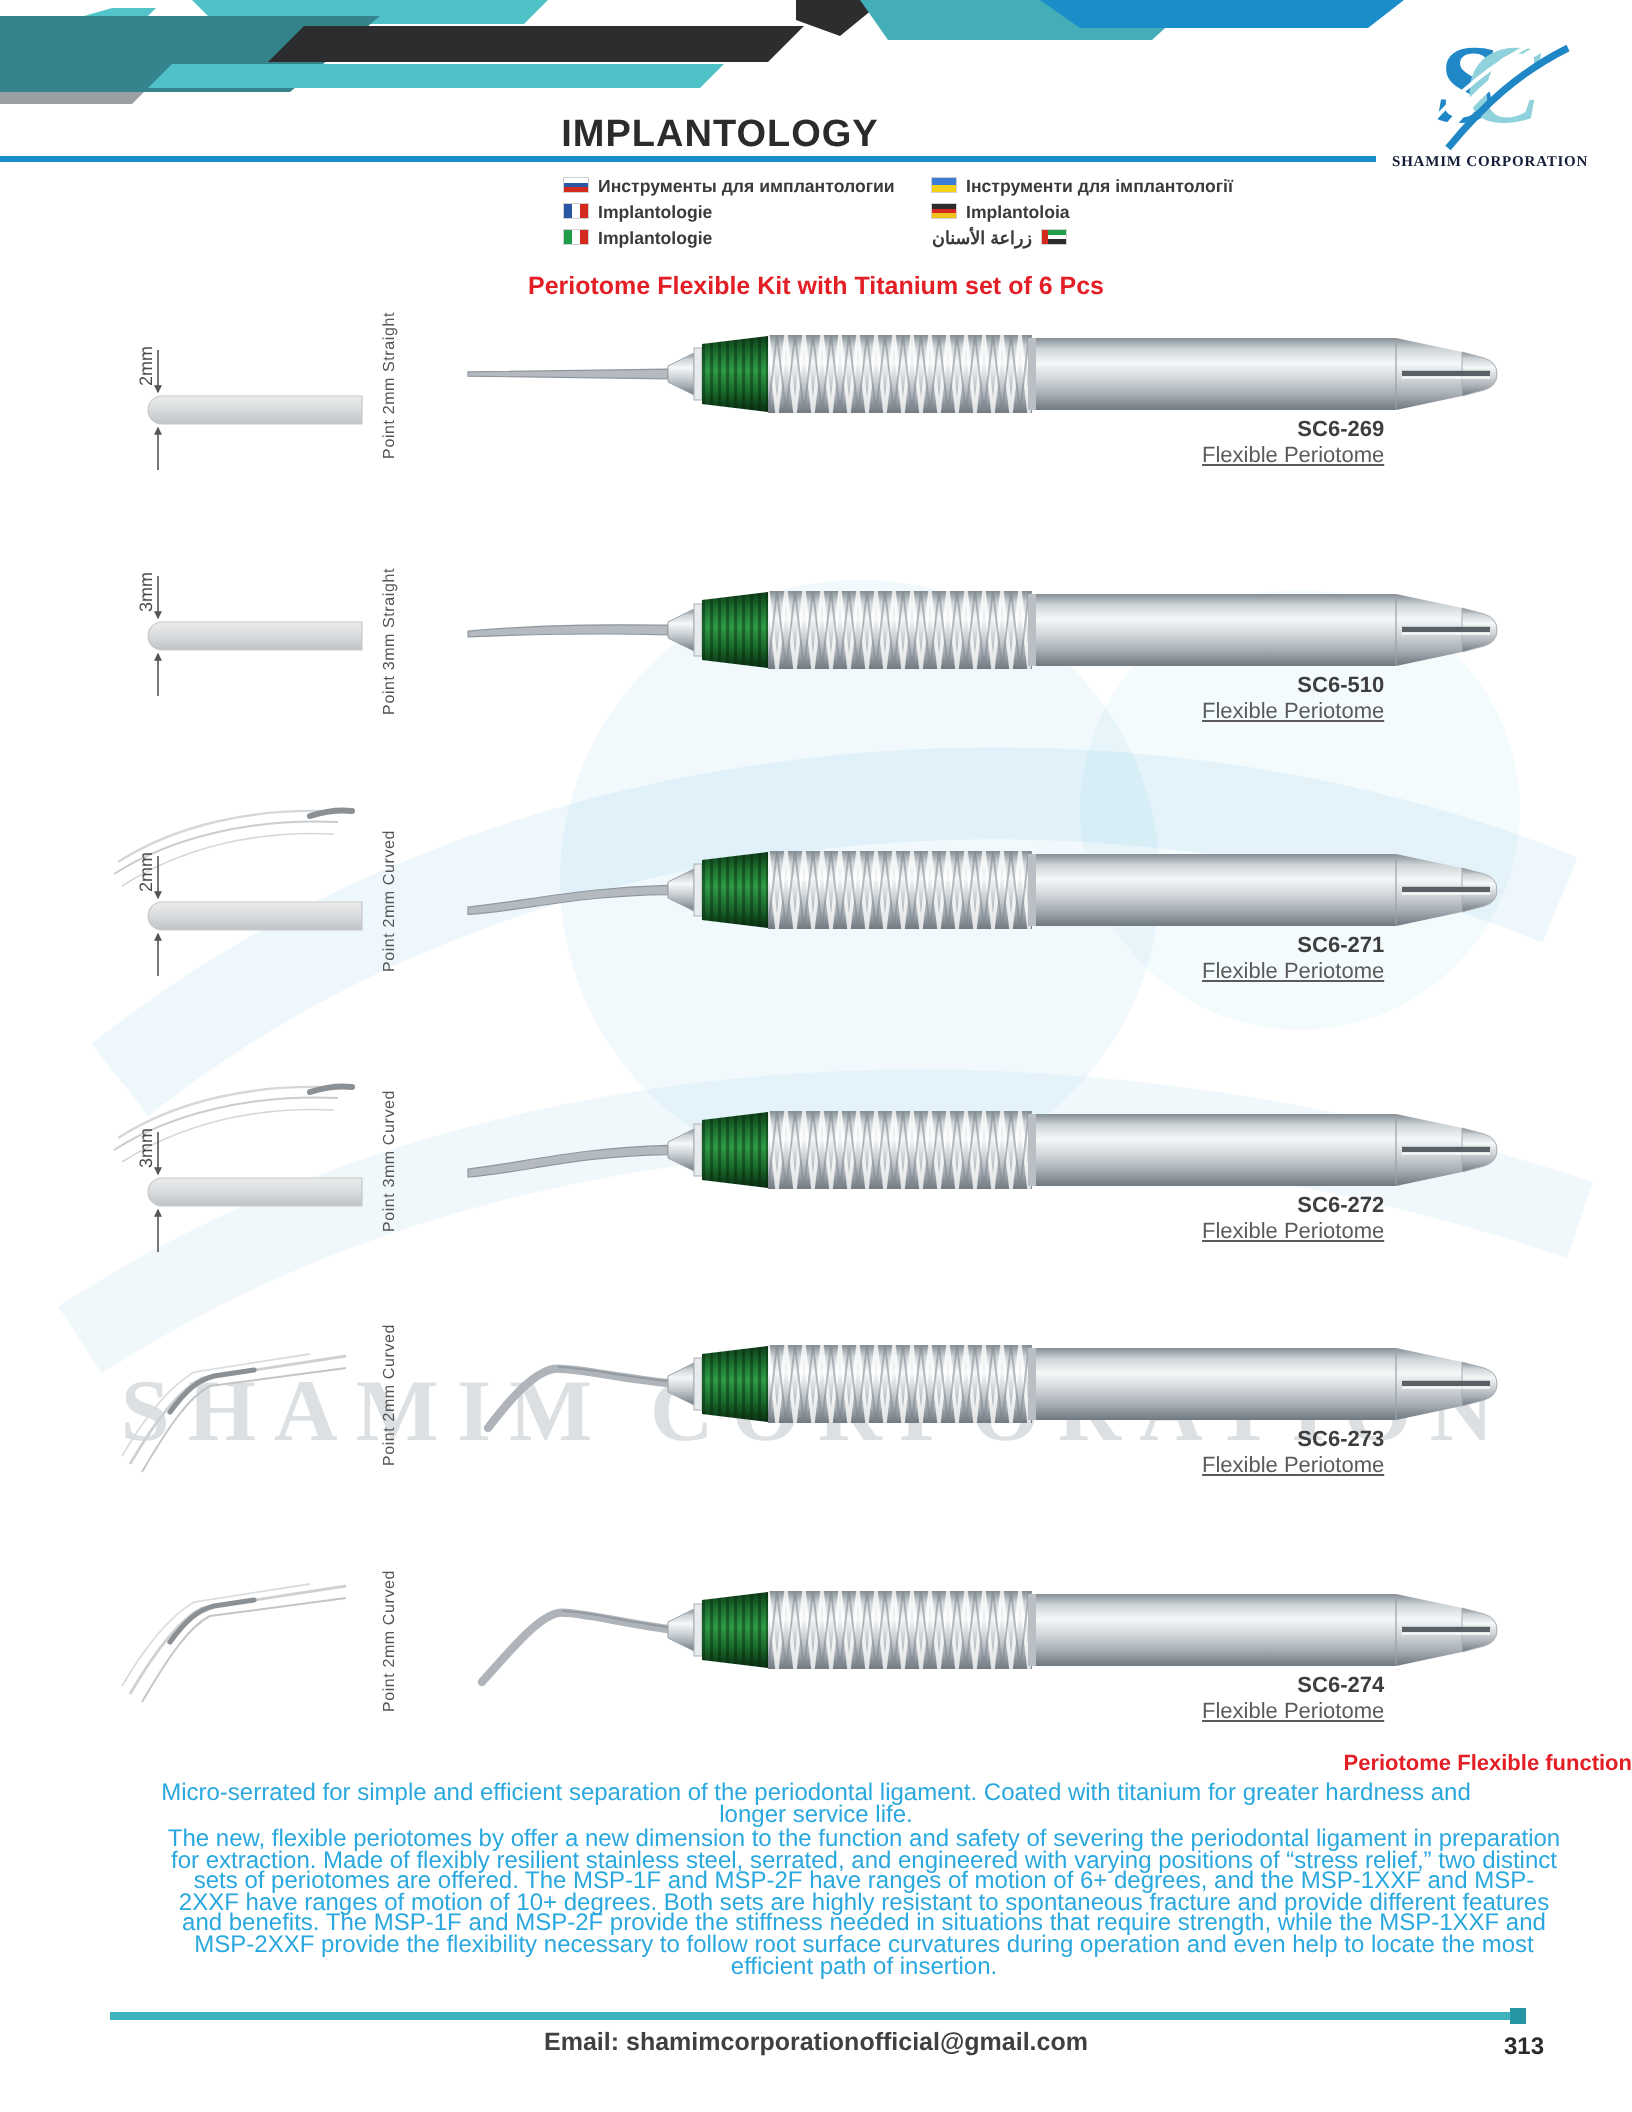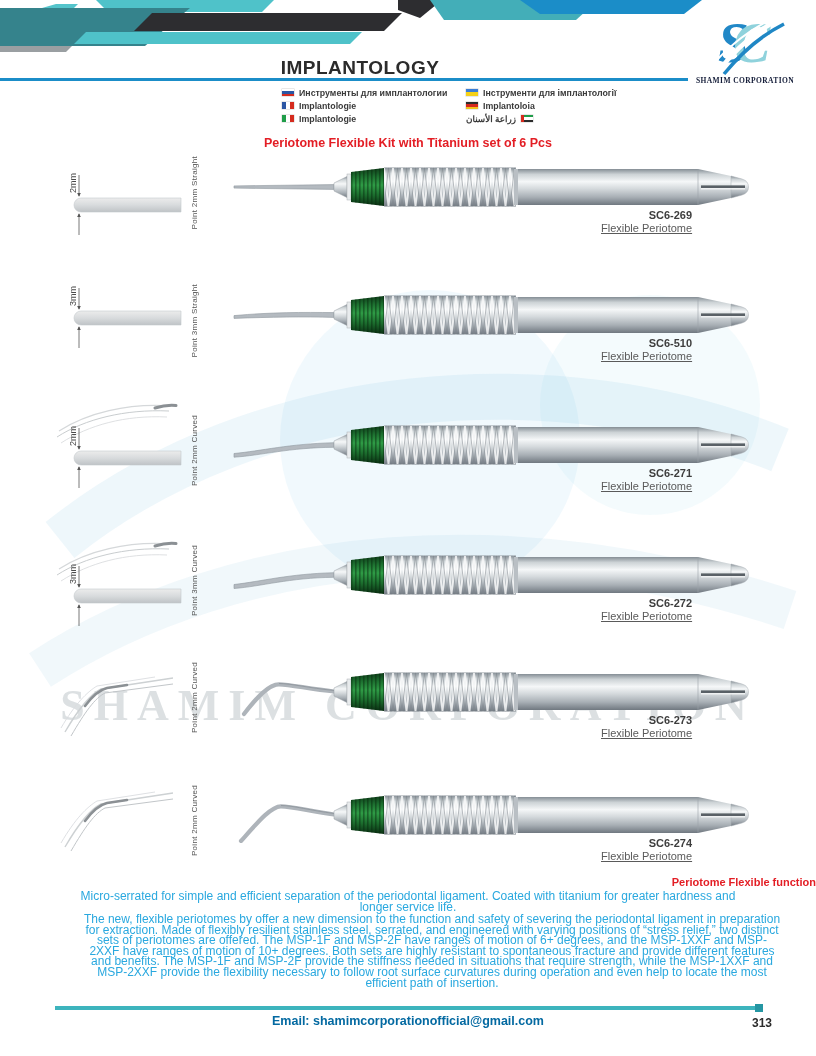--- a/index.html
+++ b/index.html
@@ -60,21 +60,21 @@
   .func-title{position:absolute;top:876px;left:0;width:816px;text-align:right;
     color:#e31e25;font-weight:bold;font-size:11px;}
   .func-p{position:absolute;text-align:center;color:#29a8df;font-size:12px;line-height:10.6px;}
   .func-p1{top:891px;left:80px;width:656px;}
   .func-p2{top:914px;left:58px;width:700px;margin-left:24px;}
 
   
   .footer-rule{position:absolute;top:1006px;left:55px;width:702px;height:4px;background:#3db4bd;}
   .footer-rule-end{position:absolute;top:1004px;left:755px;width:8px;height:8px;background:#2596a3;}
   .footer-email{position:absolute;top:1014px;left:0;width:816px;text-align:center;
-    font-size:12.5px;font-weight:bold;color:#0369a1;cursor:pointer;}
+    font-size:12.5px;font-weight:bold;color:#404040;cursor:pointer;}
   .page-number{position:absolute;top:1016px;left:742px;width:40px;text-align:center;
     font-size:12px;font-weight:bold;color:#2b2b2b;}
 </style>
 </head>
 <body>
 
 <div class="page">
 
   <svg width="0" height="0" style="position:absolute">
     <defs>

